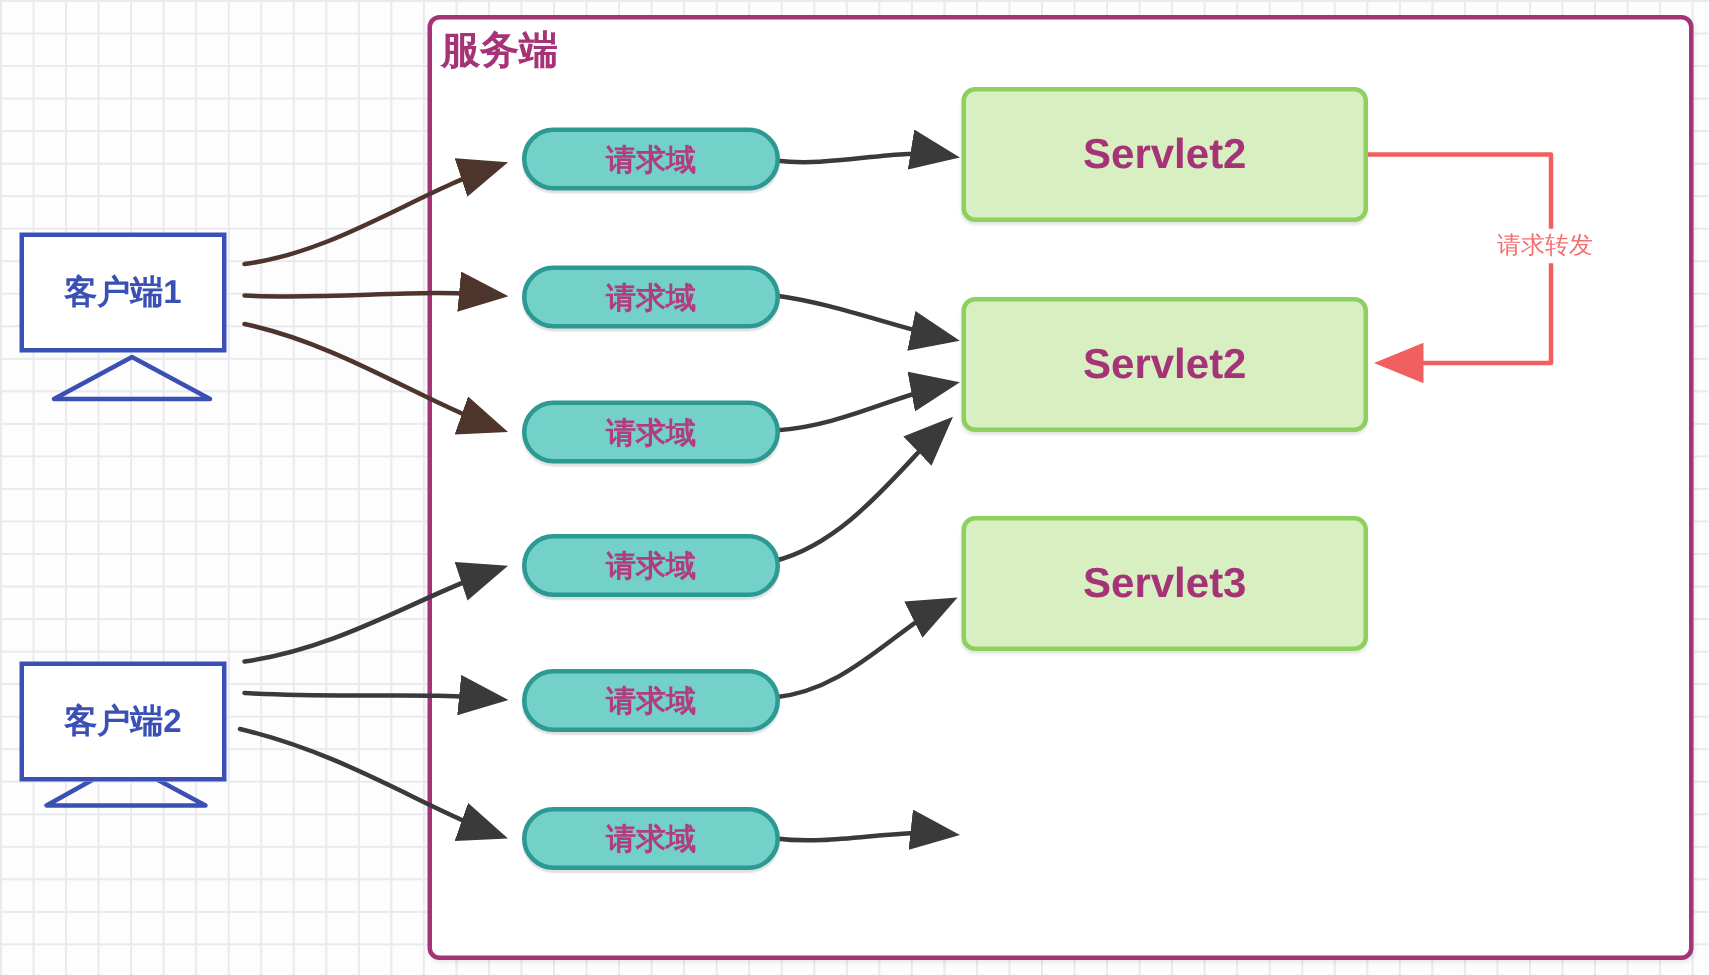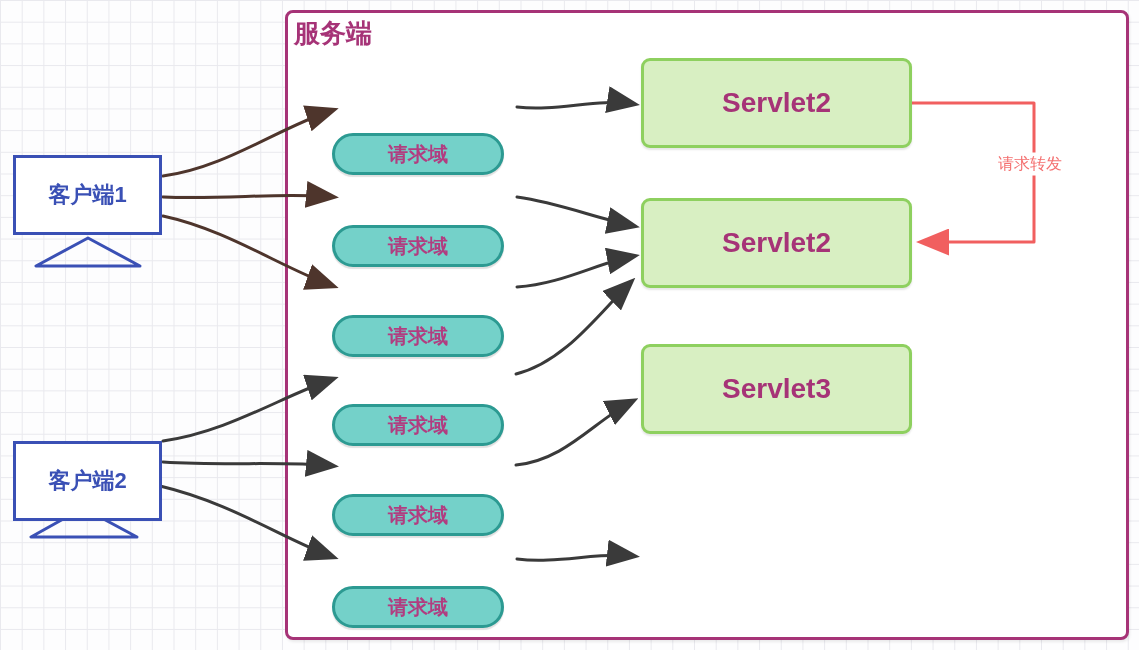--- a/index.html
+++ b/index.html
@@ -30,44 +30,43 @@
   }
   .server-title{
     position:absolute;
     left:294px;top:16px;
     font-size:26px;font-weight:bold;
     color:var(--server-title);
     z-index:3;
   }
   .client-box{
     position:absolute;
-    width:149px;height:80px;
+    width:138px;height:80px;
     background:#ffffff;
     border:3px solid var(--client-border);
     box-sizing:border-box;
     display:flex;align-items:center;justify-content:center;
     font-size:22px;font-weight:bold;
     color:var(--client-text);
     z-index:3;
   }
   #client1{left:13px;top:155px;}
   #client2{left:13px;top:441px;}
   .pill{
     position:absolute;
-    left:332px;width:172px;height:42px;
+    left:348px;width:172px;height:42px;
     background:var(--pill-fill);
     border:3px solid var(--pill-border);
     border-radius:22px;
     box-sizing:border-box;
     display:flex;align-items:center;justify-content:center;
     font-size:20px;font-weight:bold;
     color:var(--pill-text);
     z-index:3;
     box-shadow:0 2px 1px rgba(0,0,0,0.12);
-    margin-top:48px;
   }
   .servlet-box{
     position:absolute;
     left:641px;width:271px;height:90px;
     background:var(--servlet-fill);
     border:3px solid var(--servlet-border);
     border-radius:9px;
     box-sizing:border-box;
     display:flex;align-items:center;justify-content:center;
     font-size:28px;font-weight:bold;

